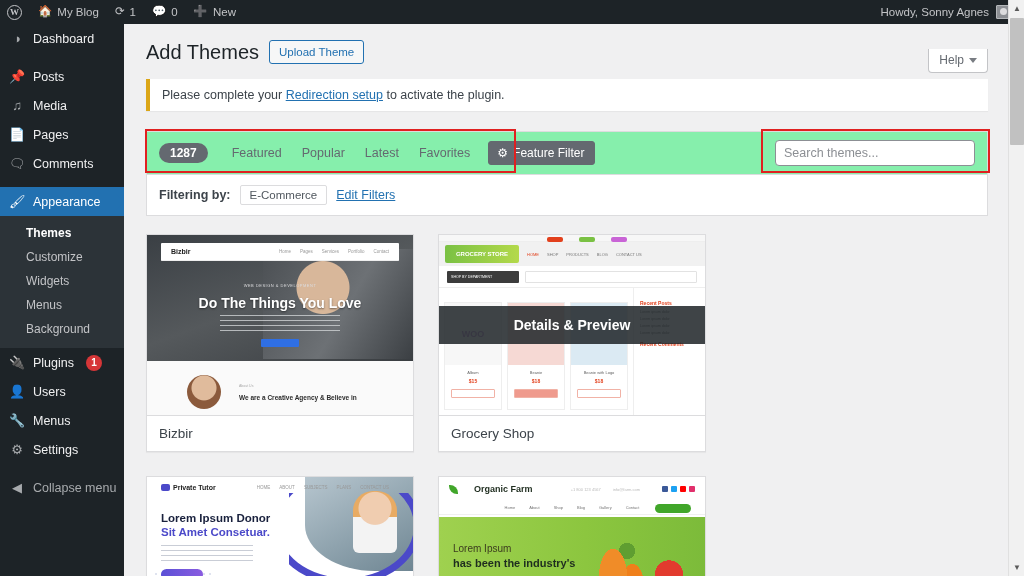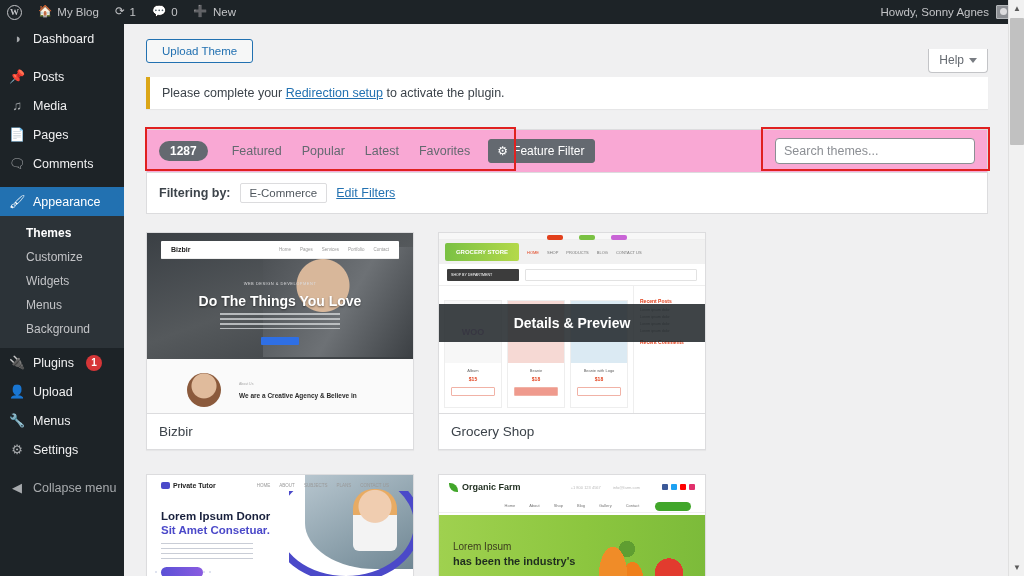--- a/index.html
+++ b/index.html
@@ -60,33 +60,33 @@
     position:absolute; right:20px; top:25px; background:#fff;
     border:1px solid #c3c4c7; border-top:none; border-radius:0 0 4px 4px;
     padding:4px 10px 5px; font-size:12px; color:#646970; cursor:pointer;
     display:flex; align-items:center; gap:5px; z-index:5;
   }
   .caret-down { width:0;height:0;border-left:4px solid transparent;border-right:4px solid transparent;border-top:5px solid #787c82; }
   .page-head { display:flex; align-items:center; gap:10px; margin:5px 0 0 0; }
   h1.page-title { font-size:20px; font-weight:400; color:#1d2327; margin:0; line-height:1.3; }
   .btn-upload {
     background:#f6f7f7; border:1px solid #2271b1; color:#2271b1;
-    border-radius:3px; padding:3px 15px; font-size:11.5px; cursor:pointer; line-height:16px;
+    border-radius:3px; padding:3px 9px; font-size:11.5px; cursor:pointer; line-height:16px;
   }
   .notice {
     margin:14px 0 0 0; background:#fff; border-left:4px solid #dba617;
     box-shadow:0 1px 1px rgba(0,0,0,.04); padding:9px 12px; font-size:12.5px; color:#3c434a;
   }
   .notice a { color:#2271b1; }
 
   
   .filter-wrap { position:relative; margin-top:20px; }
   .hl-box { position:absolute; border:2px solid #e02020; pointer-events:none; z-index:6; }
   .themes-bar {
-    background:#f9a8d4; border:1px solid #dcdcde; box-shadow:0 1px 1px rgba(0,0,0,.04);
+    background:#86efac; border:1px solid #dcdcde; box-shadow:0 1px 1px rgba(0,0,0,.04);
     padding:8px 12px; display:flex; align-items:center;
   }
   .count-pill {
     background:#646970; color:#fff; border-radius:11px; padding:3px 11px;
     font-size:12px; font-weight:600; margin-right:14px;
   }
   .filter-link { color:#646970; font-size:12.5px; padding:3px 10px; cursor:pointer; }
   .btn-feature-filter {
     background:#646970; color:#fff; border:1px solid #646970; border-radius:3px;
     padding:4px 10px 4px 8px; font-size:12px; margin-left:8px; cursor:pointer;
@@ -188,21 +188,21 @@
   .pt-title { position:absolute; left:14px; top:34px; font-size:11.5px; font-weight:bold; color:#19213d; line-height:1.25; }
   .pt-title em { font-style:normal; color:#4b49c9; display:block; }
   .pt-para { position:absolute; left:14px; top:68px; width:92px; height:16px;
      background:repeating-linear-gradient(#c9cdd6 0 1.2px, transparent 1.2px 5px); }
   .pt-btn { position:absolute; left:14px; top:92px; width:42px; height:11px; border-radius:6px; background:linear-gradient(90deg,#5b50d6,#8a5ce0); }
   .pt-dots { position:absolute; left:6px; top:94px; width:60px; height:48px;
      background-image:radial-gradient(#dfe3ef 0.8px, transparent 0.9px); background-size:6px 6px; }
 
   
   .of-nav { height:24px; background:#fff; display:flex; align-items:center; padding:0 10px; }
-  .of-logo { font-size:9px; font-weight:bold; color:#1f2d1f; display:flex; align-items:center; gap:4px; }
+  .of-logo { font-size:9px; font-weight:bold; color:#1f2d1f; display:flex; align-items:center; gap:16px; }
   .of-logo .leaf { width:9px; height:9px; background:#41a62a; border-radius:0 8px 0 8px; }
   .of-info { margin-left:auto; display:flex; gap:12px; align-items:center; }
   .of-socials { display:flex; gap:3px; margin-left:10px; }
   .of-socials i { width:6px; height:6px; border-radius:1px; display:block; }
   .of-menubar { height:14px; background:#fff; display:flex; align-items:center; justify-content:center; gap:14px; font-size:4px; color:#777; border-bottom:1px solid #f0f0f0; }
   .of-cta { width:36px; height:9px; background:#41a62a; border-radius:5px; position:absolute; right:14px; top:27px; }
   .of-hero { position:absolute; left:0; right:0; top:40px; bottom:0; background:linear-gradient(90deg,#9fd14f,#8cc63f 55%, #7cbb3a); }
   .of-h1 { position:absolute; left:14px; top:66px; font-size:10px; color:#3c3c1f; }
   .of-h2 { position:absolute; left:14px; top:80px; font-size:11px; font-weight:bold; color:#1f2d1f; }
   .of-veg { position:absolute; right:-6px; top:48px; width:140px; height:130px;
@@ -285,21 +285,21 @@
     <div class="submenu-item">Menus</div>
     <div class="submenu-item">Background</div>
   </div>
   <div class="menu-item">
     <span class="mi-ico">🔌</span>
     <span>Plugins</span>
     <span class="badge">1</span>
   </div>
   <div class="menu-item">
     <span class="mi-ico">👤</span>
-    <span>Upload</span>
+    <span>Users</span>
   </div>
   <div class="menu-item">
     <span class="mi-ico">🔧</span>
     <span>Menus</span>
   </div>
   <div class="menu-item">
     <span class="mi-ico">⚙</span>
     <span>Settings</span>
   </div>
   <div class="menu-sep"></div>
@@ -310,20 +310,21 @@
 </div>
 
 <div id="content">
 
   <div class="help-tab">
     <span>Help</span>
     <span class="caret-down"></span>
   </div>
 
   <div class="page-head">
+    <h1 class="page-title">Add Themes</h1>
     <button class="btn-upload">Upload Theme</button>
   </div>
 
   <div class="notice">
     <span>Please complete your </span><a href="#">Redirection setup</a><span> to activate the plugin.</span>
   </div>
 
   <div class="filter-wrap">
     <div class="hl-box" style="left:-1px; top:-2px; width:371px; height:44px;"></div>
     <div class="hl-box" style="right:-2px; top:-2px; width:229px; height:44px;"></div>

